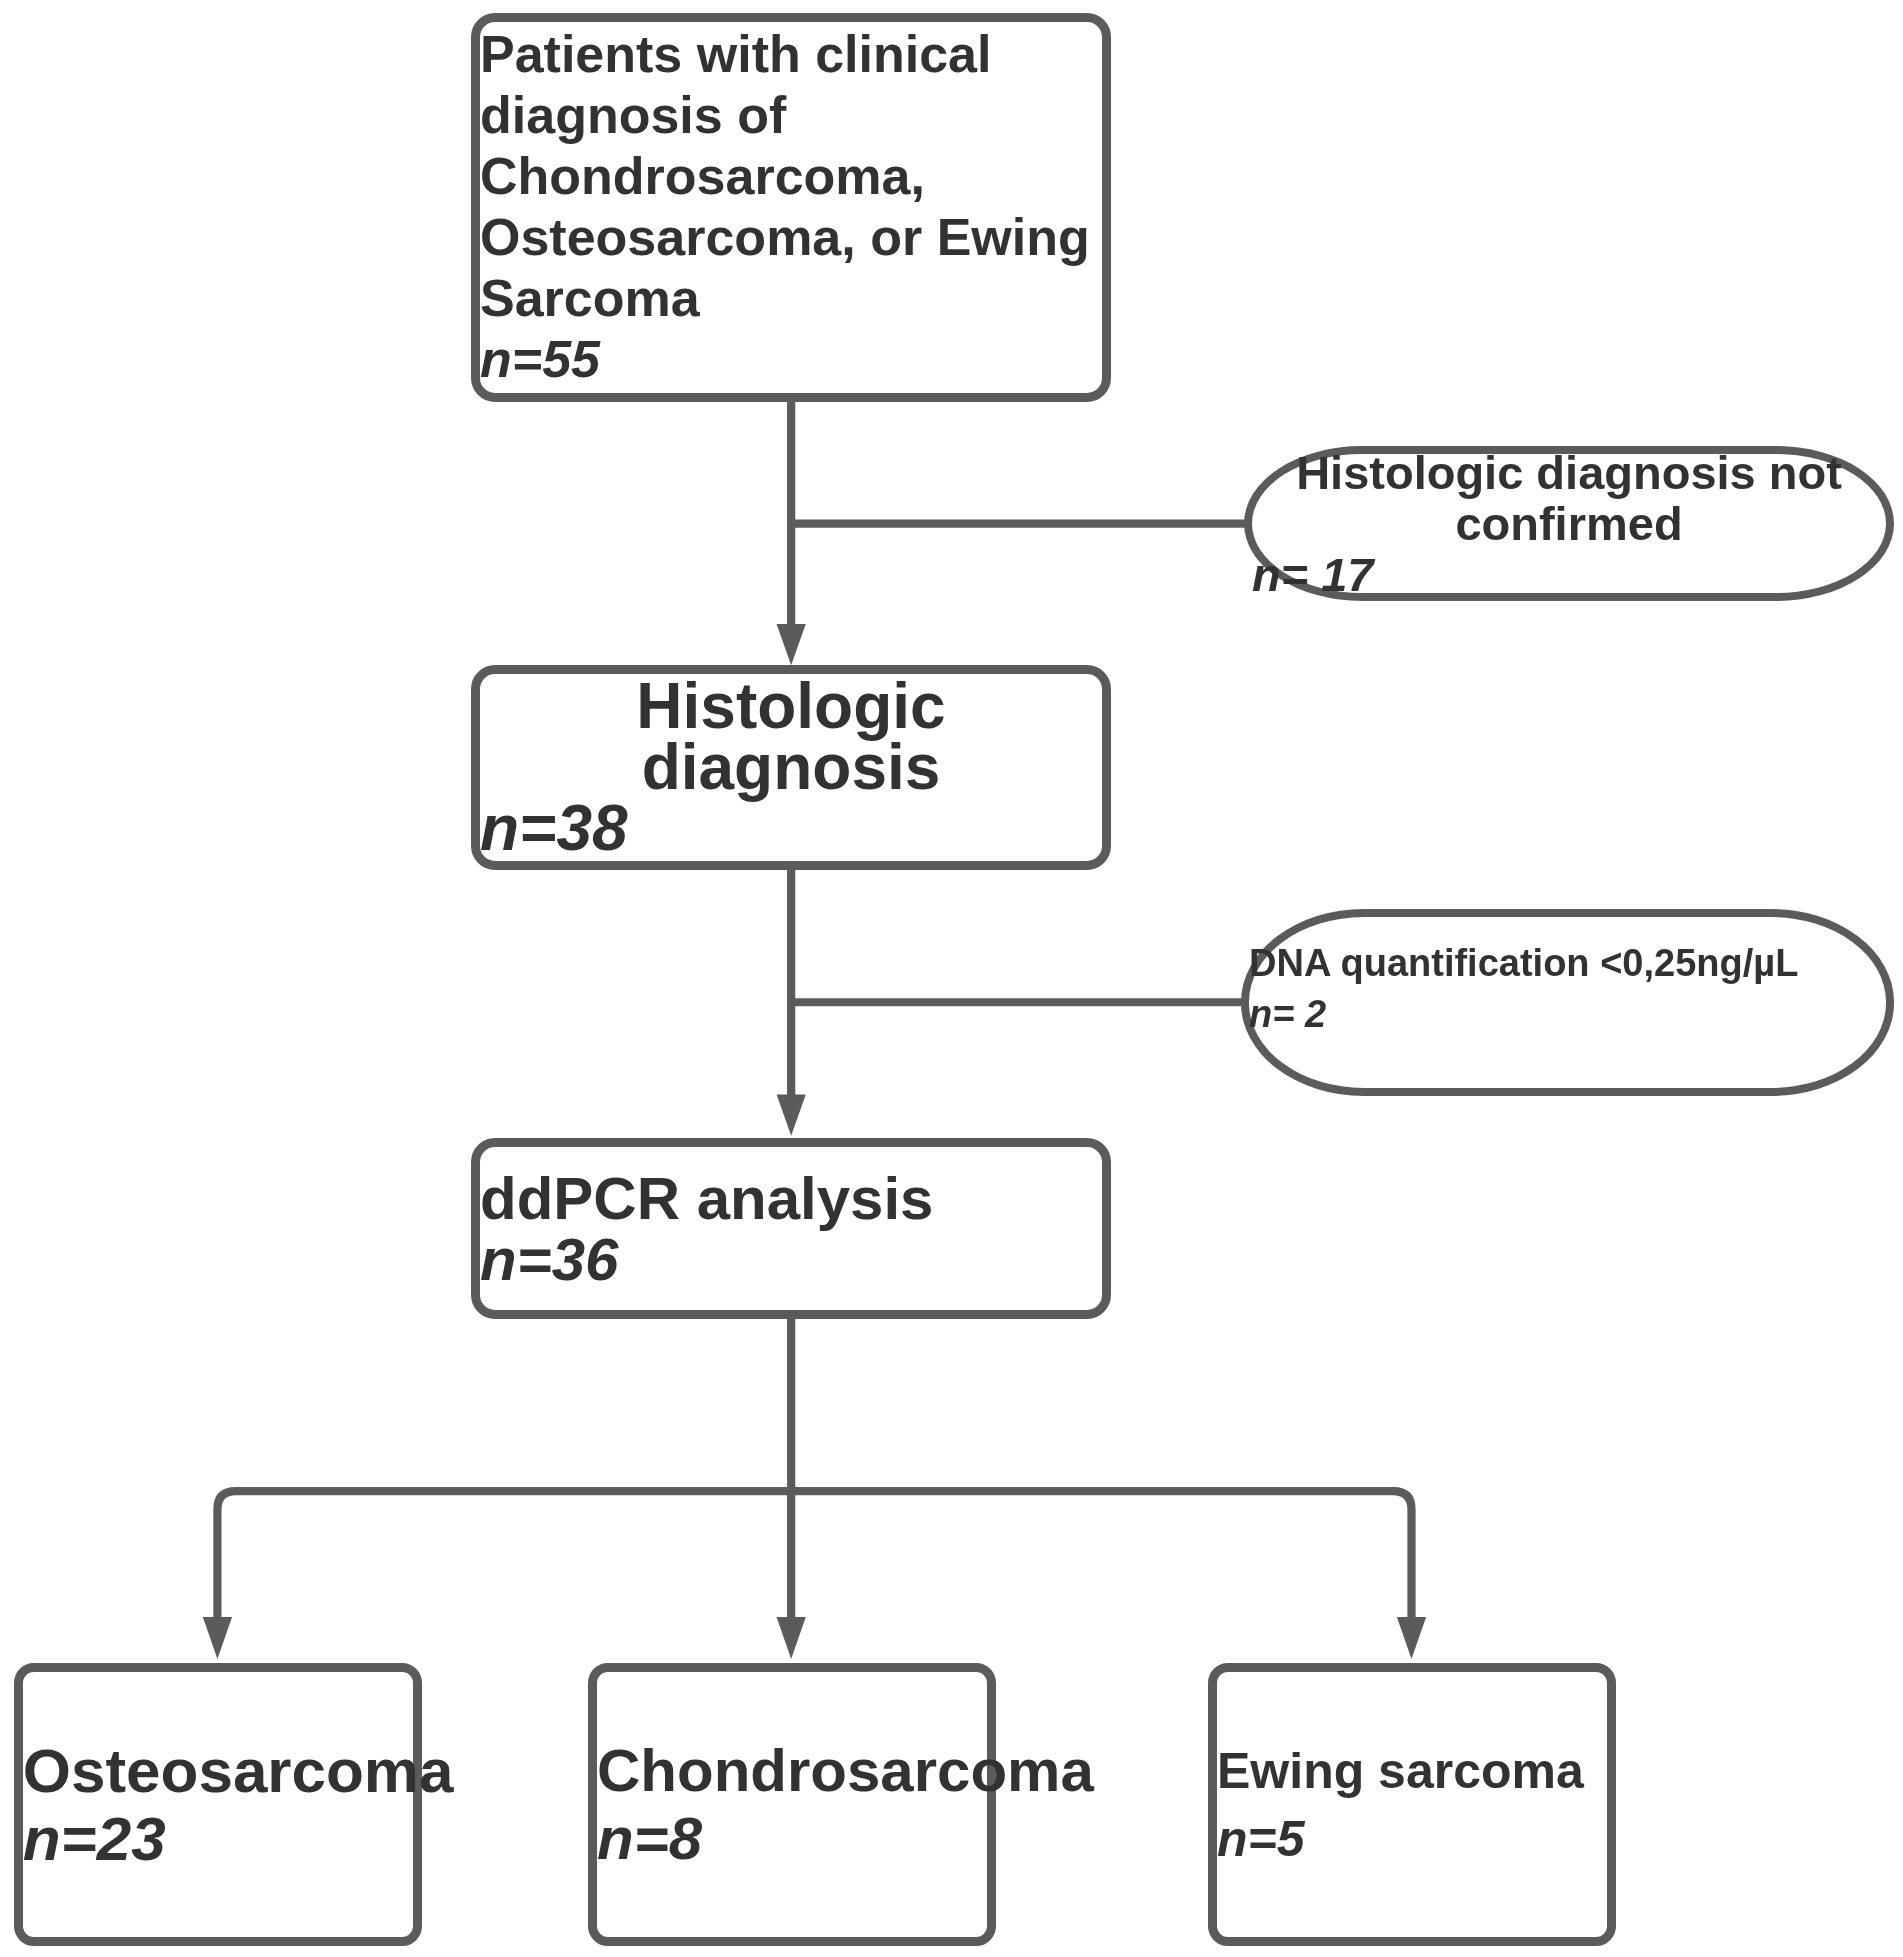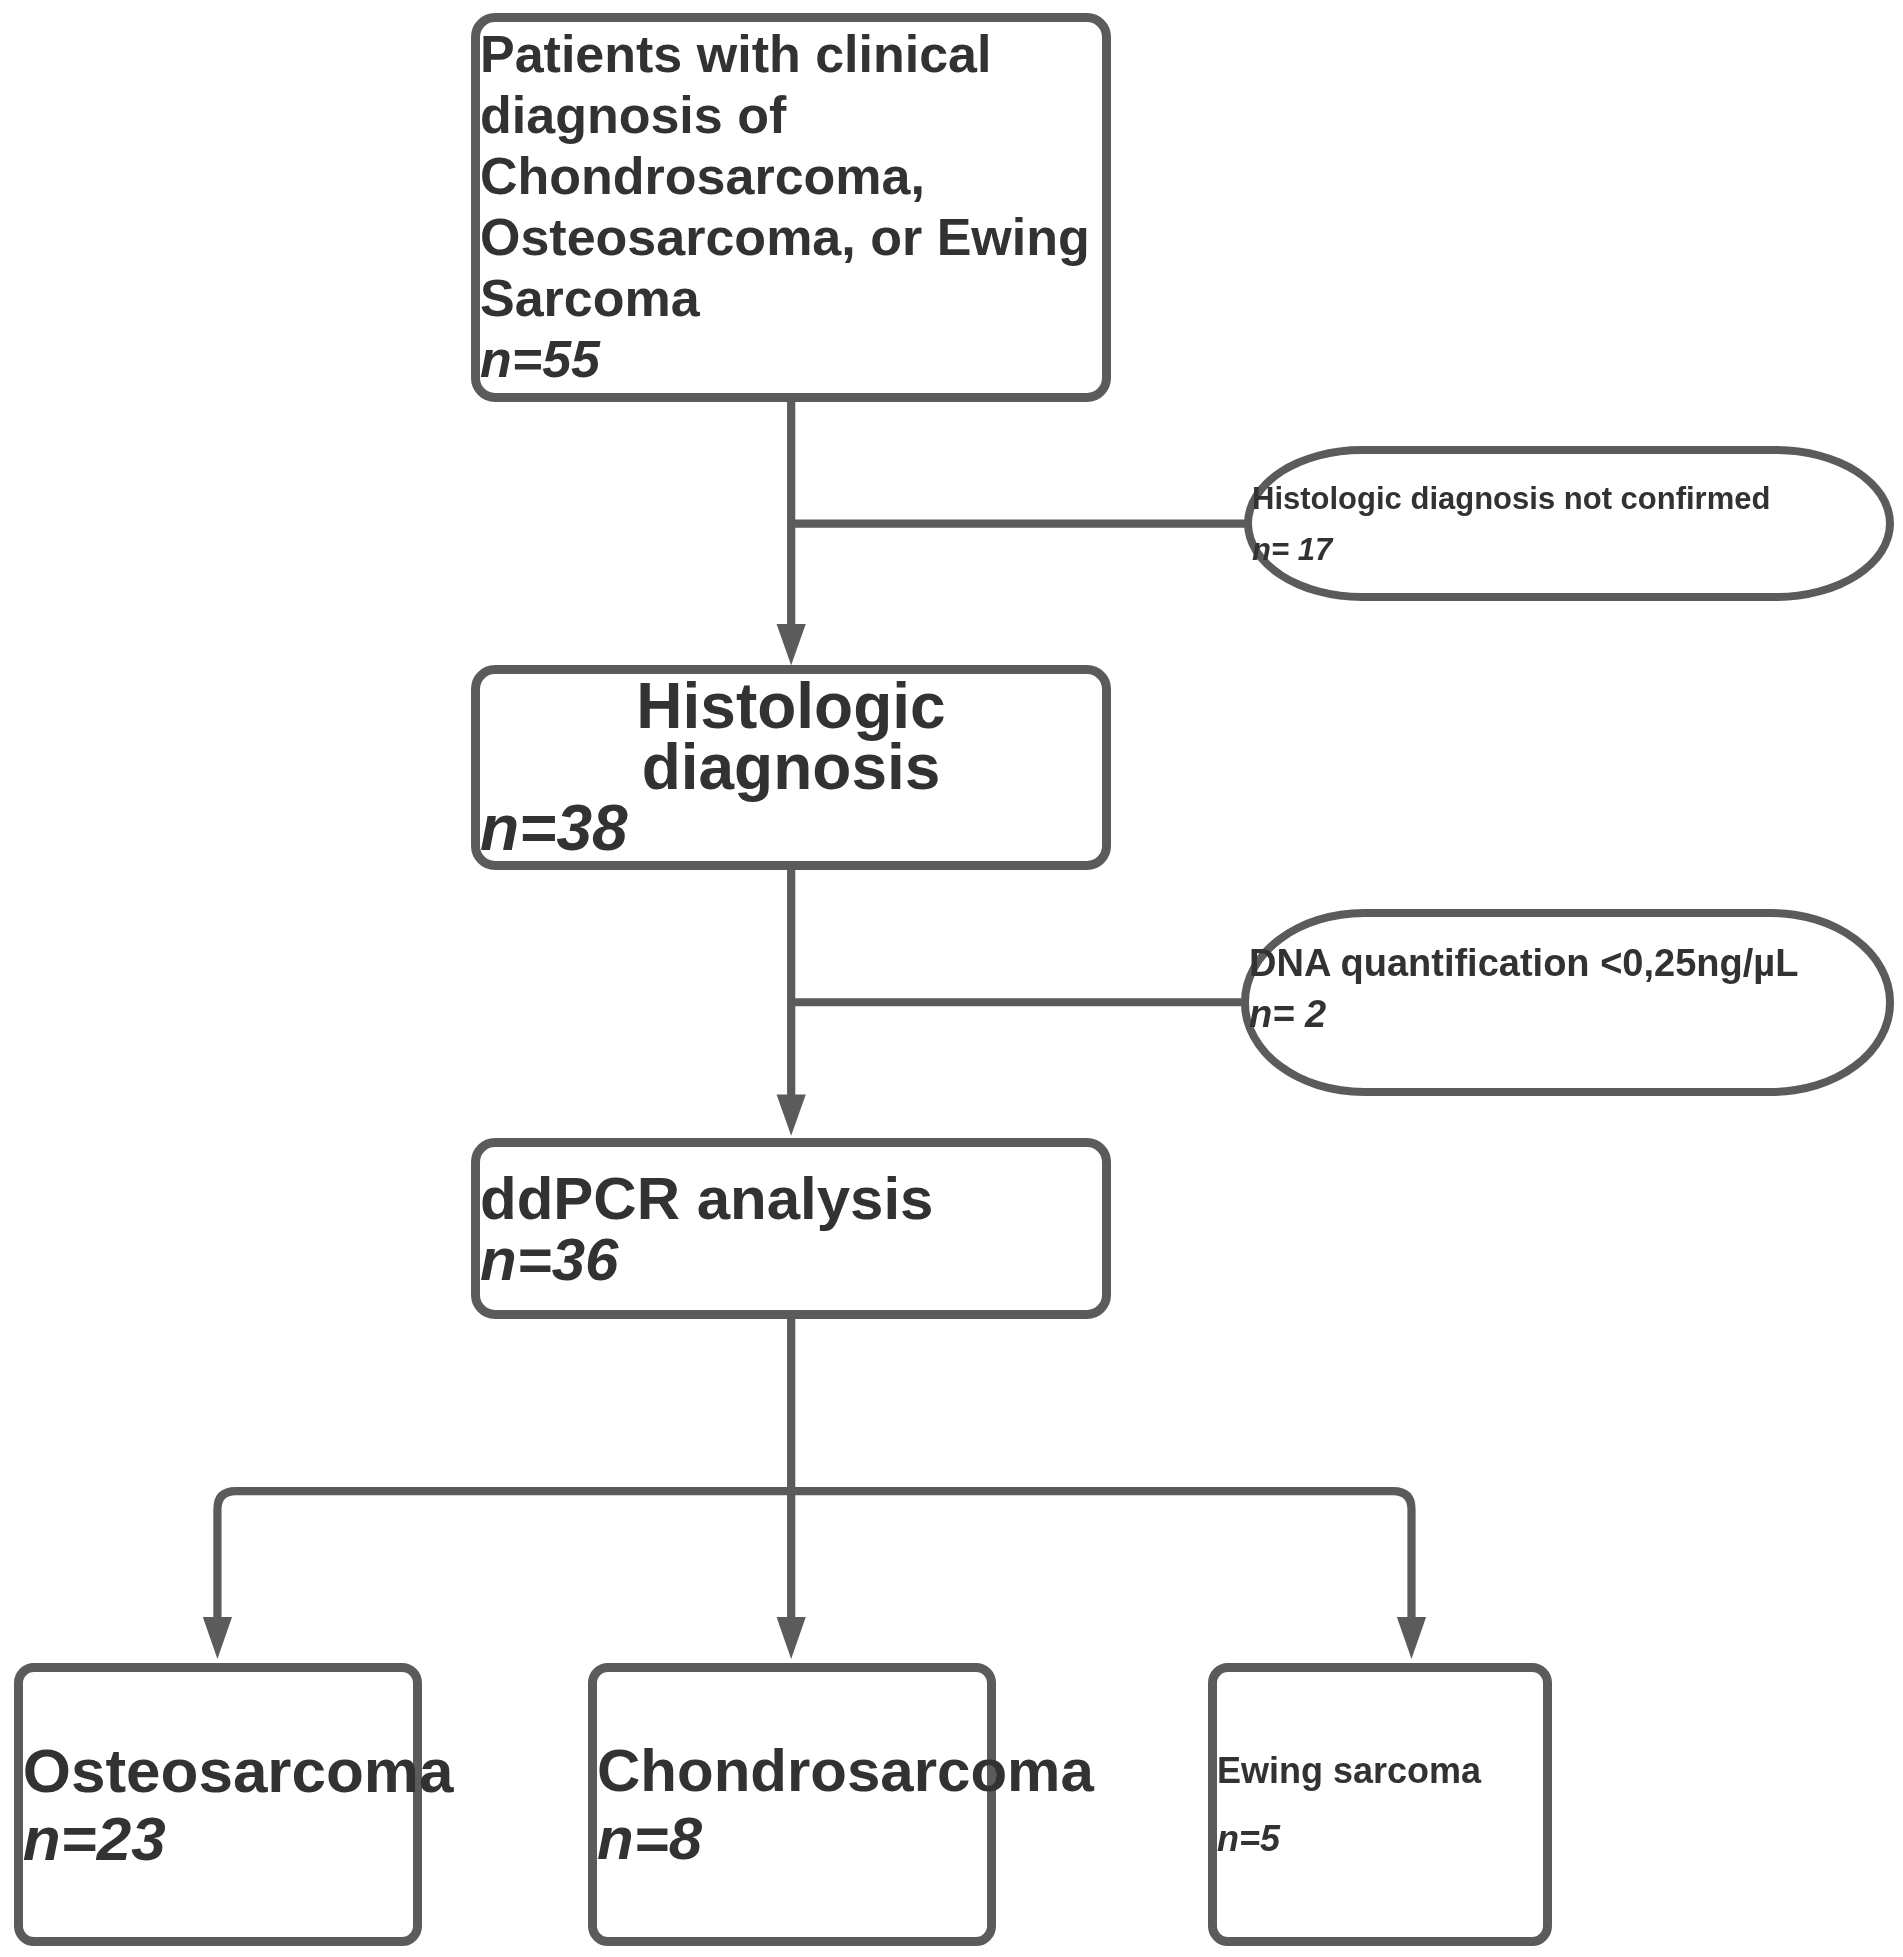--- a/index.html
+++ b/index.html
@@ -26,27 +26,27 @@
     text-align:center;
     color:var(--text);
     background:var(--background);
     font-weight:bold;
   }
   .box{border:9.1px solid var(--stroke);border-radius:24px;}
   .pill{border:8.2px solid var(--stroke);}
   .n{font-style:italic;}
 
   #node-clinical{left:471px;top:12.8px;width:640px;height:389px;font-size:52px;line-height:61px;}
-  #node-not-confirmed{left:1244px;top:446px;width:650px;height:155px;font-size:31px;line-height:51px;border-radius:119px / 78px;}
+  #node-not-confirmed{left:1244px;top:446px;width:650px;height:155px;font-size:47px;line-height:51px;border-radius:119px / 78px;}
   #node-confirmation{left:471px;top:665px;width:640px;height:205px;font-size:64px;line-height:61px;}
   #node-dna{left:1241px;top:909px;width:653px;height:187px;font-size:38px;line-height:51px;border-radius:123px / 93px;padding-bottom:27.4px;}
   #node-ddpcr{left:471px;top:1138px;width:640px;height:181px;font-size:60px;line-height:61px;}
   #node-osteosarcoma{left:13.7px;top:1663px;width:408px;height:283px;font-size:62px;line-height:68px;border-radius:20px;}
   #node-chondrosarcoma{left:588px;top:1663px;width:408px;height:283px;font-size:60px;line-height:68px;border-radius:20px;}
-  #node-ewing{left:1208px;top:1663px;width:344px;height:283px;font-size:36px;line-height:68px;border-radius:20px;}
+  #node-ewing{left:1208px;top:1663px;width:408px;height:283px;font-size:50px;line-height:68px;border-radius:20px;}
 </style>
 </head>
 <body>
 
 <div class="canvas">
 
   <svg class="connectors" viewBox="0 0 2083 2142" xmlns="http://www.w3.org/2000/svg">
     <path d="M 866 440 V 685"></path>
     <path d="M 866 573 H 1366"></path>
     <path d="M 866 952 V 1200"></path>

